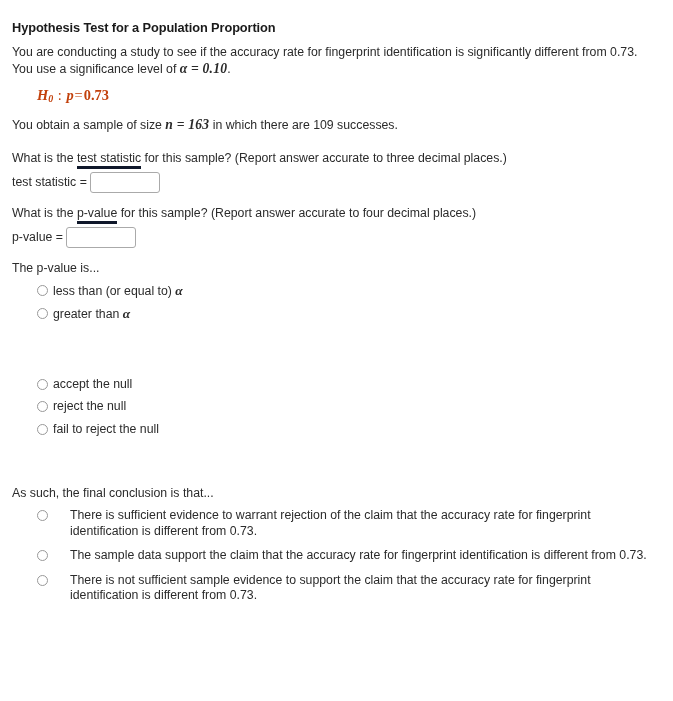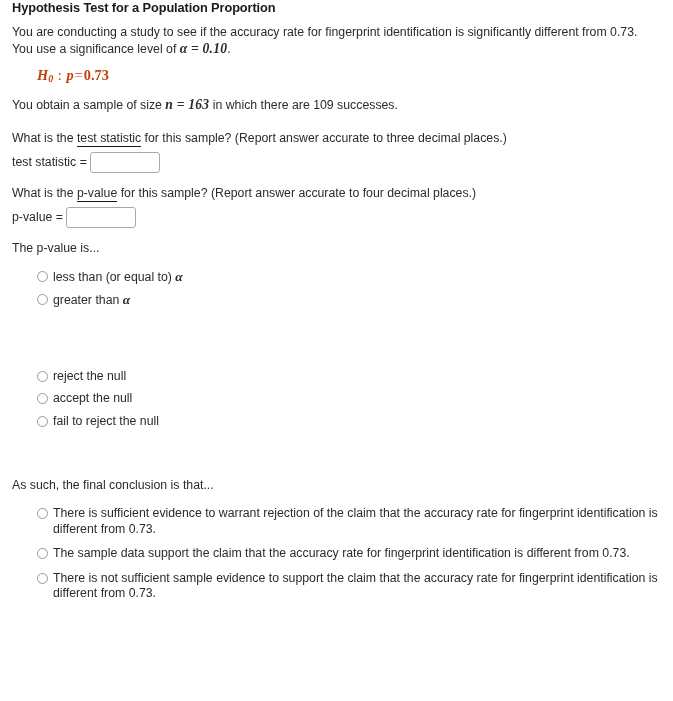--- a/index.html
+++ b/index.html
@@ -10,21 +10,21 @@
   }
   body {
     width: 673px;
     height: 701px;
     font-family: "Liberation Sans", sans-serif;
     font-size: 12.3px;
     color: #2b2b2b;
     overflow: hidden;
   }
   .page {
-    padding: 0 12px 0 12px;
+    padding: 20px 12px 0 12px;
   }
   .title {
     font-size: 12.8px;
     font-weight: bold;
     color: #1a1a1a;
     margin: 0 0 9px 0;
     letter-spacing: -0.1px;
   }
   .para {
     margin: 0 0 4px 0;
@@ -67,21 +67,21 @@
   .hyp-line .num {
     font-style: normal;
     font-weight: bold;
   }
   .spacer-lg { height: 12px; }
   .q-line {
     margin: 0;
     line-height: 17px;
   }
   .uline {
-    border-bottom: 1px solid #0f172a;
+    border-bottom: 3px solid #0f172a;
     padding-bottom: 1px;
   }
   .answer-row {
     display: flex;
     align-items: center;
     margin-top: 5px;
     line-height: 17px;
   }
   .answer-row .lbl { white-space: nowrap; text-align: right; }
   input.textbox {
@@ -95,21 +95,21 @@
     font-size: 12px;
     color: #2b2b2b;
     padding: 0 4px;
     outline: none;
   }
   .prompt {
     margin: 0;
     line-height: 17px;
   }
   .options {
-    margin-top: 12px;
+    margin-top: 6px;
     padding-left: 25px;
   }
   .opt {
     display: flex;
     align-items: flex-start;
     margin-bottom: 7px;
     line-height: 15.5px;
     cursor: default;
   }
   .opt:last-child { margin-bottom: 0; }
@@ -125,21 +125,21 @@
   .opt-text {
     max-width: 600px;
   }
   .opt-text .mi {
     font-family: "Liberation Serif", serif;
     font-style: italic;
     font-weight: bold;
     font-size: 13.4px;
   }
   .group-sm .opt { margin-bottom: 7px; }
-  .group-wide .opt { margin-bottom: 9px; }
+  .group-wide .opt { margin-bottom: 9px; gap: 17px; }
   .group-wide .opt-text { max-width: 608px; }
 </style>
 </head>
 <body>
 
 <div class="page">
 
   <h1 class="title">Hypothesis Test for a Population Proportion</h1>
 
   <p class="para"><span>You are conducting a study to see if the accuracy rate for fingerprint identification is significantly different from 0.73. You use a significance level of </span><span class="math">α</span><span class="math up"> = </span><span class="math up">0.10</span><span>.</span></p>
@@ -180,25 +180,25 @@
       <span class="radio"></span>
       <span class="opt-text"><span>greater than </span><span class="mi">α</span></span>
     </div>
   </div>
 
   <div style="height:41px"></div>
 
   <div class="options group-sm">
     <div class="opt">
       <span class="radio"></span>
+      <span class="opt-text">accept the null</span>
+    </div>
+    <div class="opt">
+      <span class="radio"></span>
       <span class="opt-text">reject the null</span>
-    </div>
-    <div class="opt">
-      <span class="radio"></span>
-      <span class="opt-text">accept the null</span>
     </div>
     <div class="opt">
       <span class="radio"></span>
       <span class="opt-text">fail to reject the null</span>
     </div>
   </div>
 
   <div style="height:41px"></div>
 
   <p class="prompt">As such, the final conclusion is that...</p>

